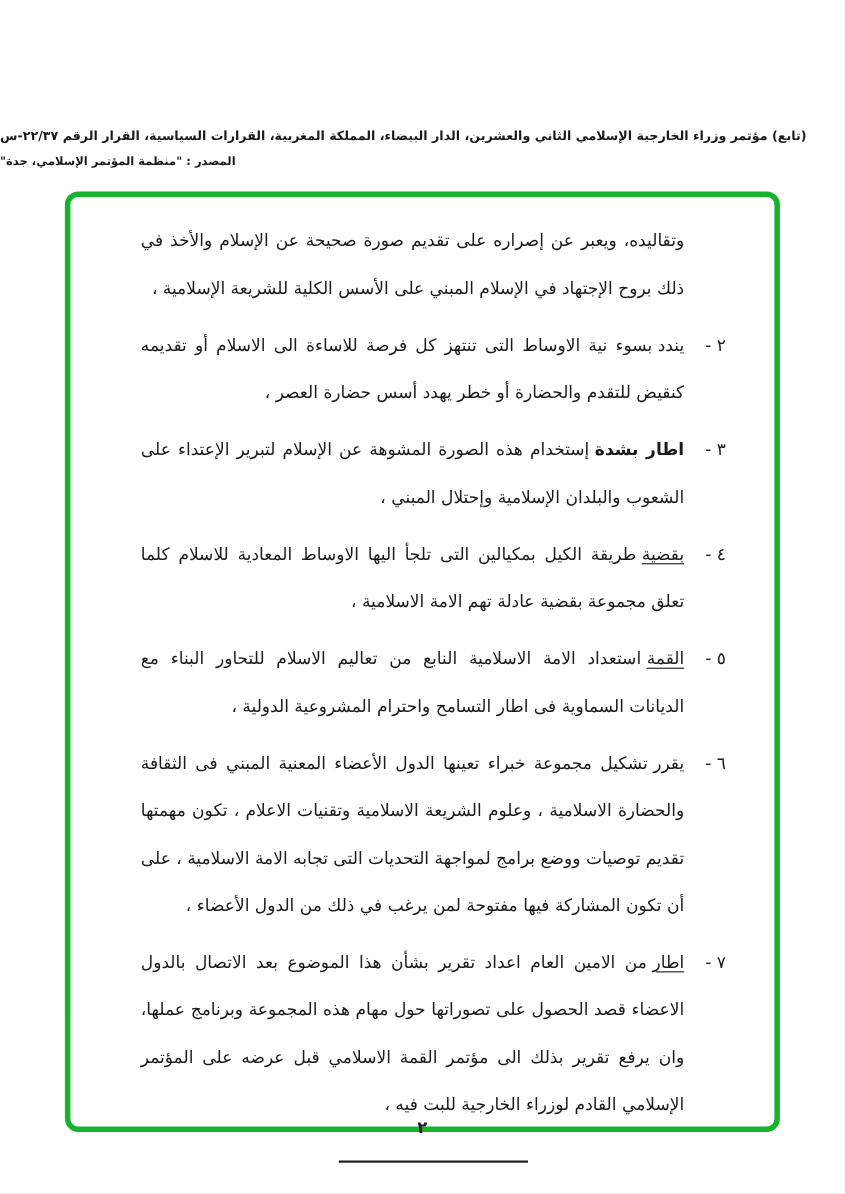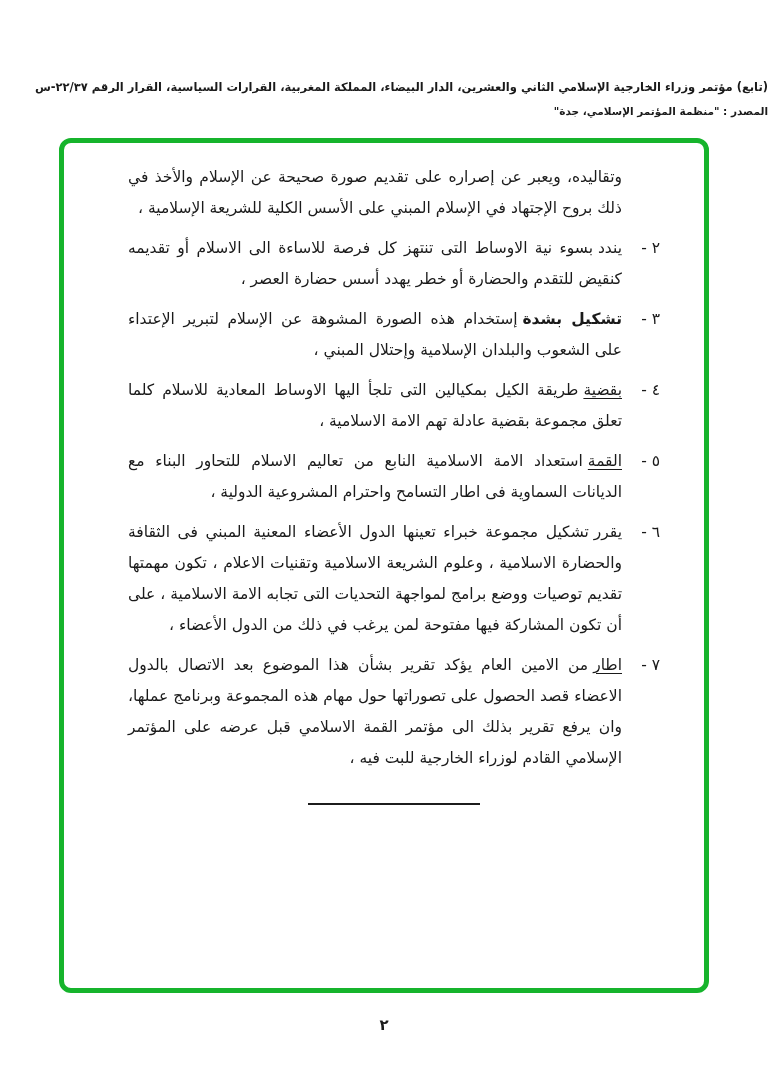--- a/index.html
+++ b/index.html
@@ -7,22 +7,23 @@
     position:relative;
     width:768px;height:1085px;
     margin:0 auto;
     background:#ffffff;
     font-family:"DejaVu Sans",sans-serif;
     color:#1a1a1a;
     overflow:hidden;
   }
   .doc-header{
     padding-top:80px;
-    text-align:right;
+    text-align:left;
     direction:rtl;
+    margin-top:36px;
   }
   .header-line1{
     font-size:11.5px;
     font-weight:bold;
     white-space:nowrap;
     letter-spacing:0;
   }
   .header-line2{
     font-size:10.5px;
     font-weight:bold;
@@ -30,21 +31,21 @@
   }
   .green-box{
     box-sizing:border-box;
     width:650px;height:855px;
     margin:21px auto 0 auto;
     border:5px solid var(--accent-green,#16b42c);
     border-radius:12px;
     direction:rtl;
     padding:19px 44px 0 64px;
     font-size:15.5px;
-    line-height:31px;
+    line-height:43px;
     text-align:justify;
   }
   .intro{
     margin:0 38px 9px 0;
   }
   .item{
     display:flex;
     margin-bottom:9px;
   }
   .item-marker{
@@ -88,21 +89,21 @@
     <div class="item">
       <span class="item-marker">٢ -</span>
       <div class="item-text">
         <span class="item-lead">يندد</span><span class="item-rest">بسوء نية الاوساط التى تنتهز كل فرصة للاساءة الى الاسلام أو تقديمه كنقيض للتقدم والحضارة أو خطر يهدد أسس حضارة العصر ،</span>
       </div>
     </div>
 
     <div class="item">
       <span class="item-marker">٣ -</span>
       <div class="item-text">
-        <span class="item-lead lead-bold">تشكيل بشدة</span><span class="item-rest">إستخدام هذه الصورة المشوهة عن الإسلام لتبرير الإعتداء على الشعوب والبلدان الإسلامية وإحتلال المبني ،</span>
+        <span class="item-lead lead-bold">اطار بشدة</span><span class="item-rest">إستخدام هذه الصورة المشوهة عن الإسلام لتبرير الإعتداء على الشعوب والبلدان الإسلامية وإحتلال المبني ،</span>
       </div>
     </div>
 
     <div class="item">
       <span class="item-marker">٤ -</span>
       <div class="item-text">
         <span class="item-lead lead-underline">بقضية</span><span class="item-rest">طريقة الكيل بمكيالين التى تلجأ اليها الاوساط المعادية للاسلام كلما تعلق مجموعة بقضية عادلة تهم الامة الاسلامية ،</span>
       </div>
     </div>
 
@@ -116,21 +117,21 @@
     <div class="item">
       <span class="item-marker">٦ -</span>
       <div class="item-text">
         <span class="item-lead">يقرر</span><span class="item-rest">تشكيل مجموعة خبراء تعينها الدول الأعضاء المعنية المبني فى الثقافة والحضارة الاسلامية ، وعلوم الشريعة الاسلامية وتقنيات الاعلام ، تكون مهمتها تقديم توصيات ووضع برامج لمواجهة التحديات التى تجابه الامة الاسلامية ، على أن تكون المشاركة فيها مفتوحة لمن يرغب في ذلك من الدول الأعضاء ،</span>
       </div>
     </div>
 
     <div class="item">
       <span class="item-marker">٧ -</span>
       <div class="item-text">
-        <span class="item-lead lead-underline">اطار</span><span class="item-rest">من الامين العام يؤكد تقرير بشأن هذا الموضوع بعد الاتصال بالدول الاعضاء قصد الحصول على تصوراتها حول مهام هذه المجموعة وبرنامج عملها، وان يرفع تقرير بذلك الى مؤتمر القمة الاسلامي قبل عرضه على المؤتمر  الإسلامي القادم لوزراء الخارجية للبت فيه ،</span>
+        <span class="item-lead lead-underline">اطار</span><span class="item-rest">من الامين العام اعداد تقرير بشأن هذا الموضوع بعد الاتصال بالدول الاعضاء قصد الحصول على تصوراتها حول مهام هذه المجموعة وبرنامج عملها، وان يرفع تقرير بذلك الى مؤتمر القمة الاسلامي قبل عرضه على المؤتمر  الإسلامي القادم لوزراء الخارجية للبت فيه ،</span>
       </div>
     </div>
 
     <div class="divider"></div>
 
   </div>
 
   <footer class="page-footer">
     <span class="page-num">٢</span>
   </footer>

